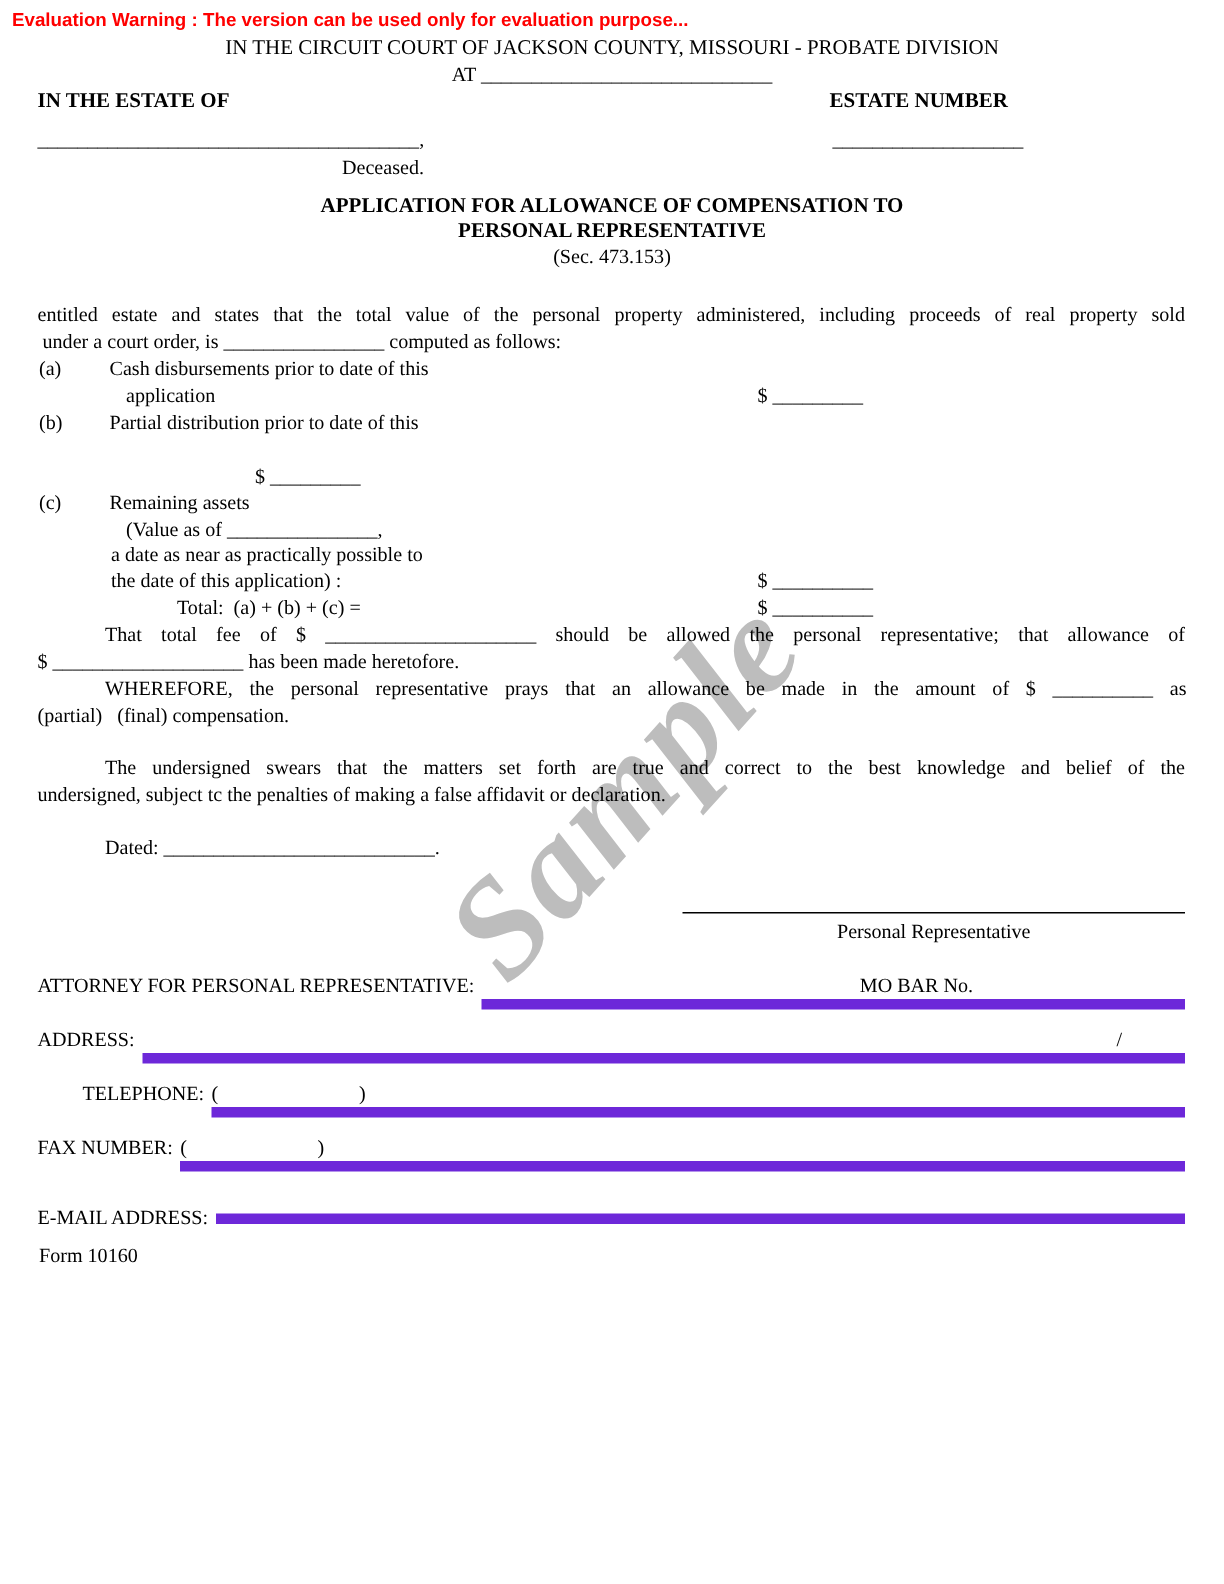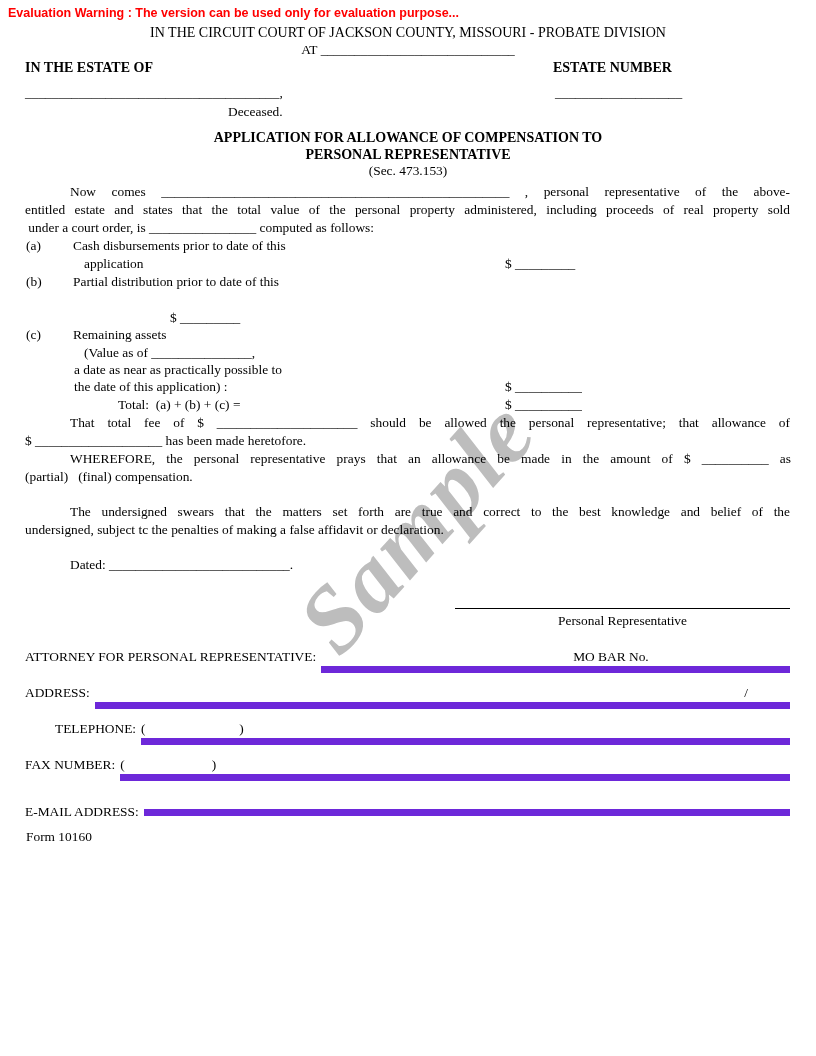--- a/index.html
+++ b/index.html
@@ -59,21 +59,20 @@
   <div class="abs ttl" style="top:59px;left:553px;">ESTATE NUMBER</div>
 
   <div class="abs" style="top:84px;left:25px;">______________________________________,</div>
   <div class="abs" style="top:84px;left:555px;">___________________</div>
   <div class="abs" style="top:103px;left:228px;">Deceased.</div>
 
   <div class="abs center ttl" style="top:129px;">APPLICATION FOR ALLOWANCE OF COMPENSATION TO</div>
   <div class="abs center ttl" style="top:146px;">PERSONAL REPRESENTATIVE</div>
   <div class="abs center" style="top:162px;">(Sec. 473.153)</div>
 
-  <div class="abs just" style="top:183px;left:25px;right:26px;padding-left:45px;">Now comes ____________________________________________________ , personal representative of the above-</div>
   <div class="abs just" style="top:201px;left:25px;right:26px;">entitled estate and states that the total value of the personal property administered, including proceeds of real property sold</div>
   <div class="abs" style="top:219px;left:25px;"> under a court order, is ________________ computed as follows:</div>
 
   <div class="abs" style="top:237px;left:26px;">(a)</div>
   <div class="abs" style="top:237px;left:73px;">Cash disbursements prior to date of this</div>
   <div class="abs" style="top:255px;left:84px;">application</div>
   <div class="abs" style="top:255px;left:505px;">$ _________</div>
 
   <div class="abs" style="top:273px;left:26px;">(b)</div>
   <div class="abs" style="top:273px;left:73px;">Partial distribution prior to date of this</div>

